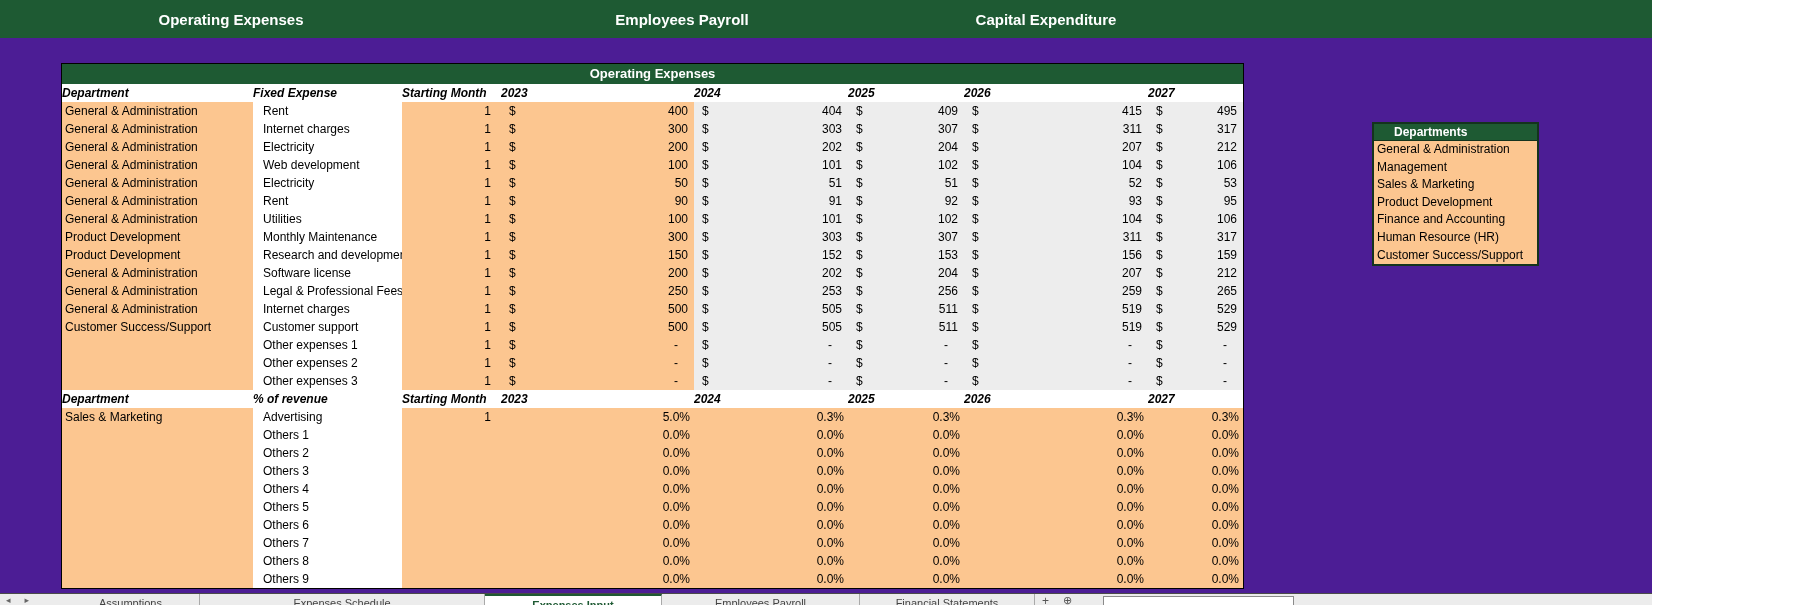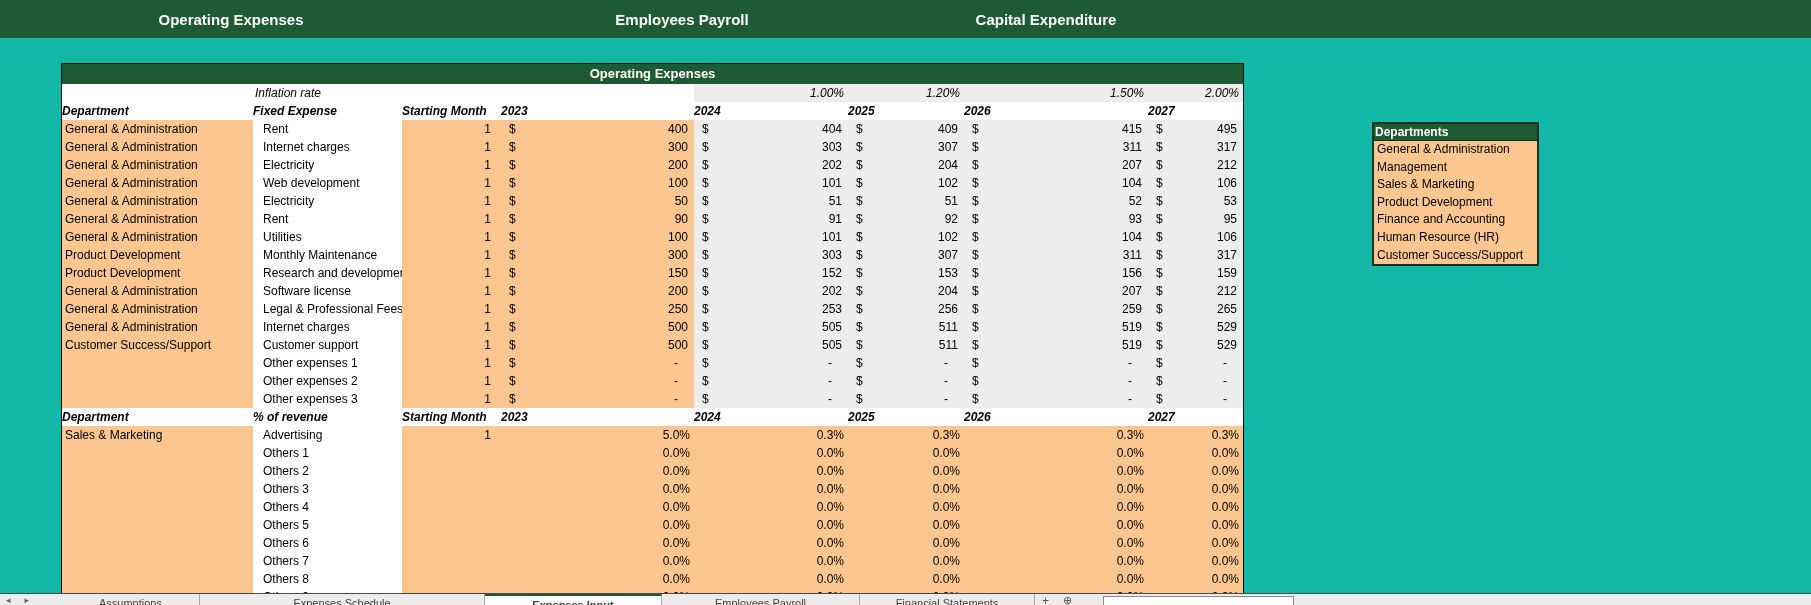--- a/index.html
+++ b/index.html
@@ -1,18 +1,18 @@
 <!DOCTYPE html>
 <html><head>
 <meta charset="utf-8">
 <style>
   * { margin:0; padding:0; box-sizing:border-box; }
   html,body { width:1811px; height:605px; overflow:hidden; background:#fff;
               font-family:"Liberation Sans", sans-serif; }
-  .stage { position:relative; width:1811px; height:605px; background:#14b8a6; overflow:hidden; }
+  .stage { position:relative; width:1652px; height:605px; background:#4c1d95; overflow:hidden; }
 
   
   .topbar { position:absolute; left:0; top:0; width:1811px; height:38px; background:#1e5a33; }
   .topbar .navlabel { position:absolute; top:50%; transform:translate(-50%,-50%);
                       color:#fff; font-weight:bold; font-size:15px; white-space:nowrap; }
   .navlabel.n0 { left:231px; } .navlabel.n1 { left:682px; } .navlabel.n2 { left:1046px; }
 
   
   .sheet { position:absolute; left:61px; top:63px; width:1183px; border:1px solid #000; background:#fff; }
   .titlerow { height:20px; line-height:20px; background:#1e5a33; color:#fff;
@@ -30,21 +30,21 @@
   .money .cur { padding-left:8px; }
   .money .val { padding-right:6px; }
   .money .val.dash { padding-right:16px; }
   .pct { text-align:right; padding-right:4px; }
   .inflabel { font-style:italic; padding-left:2px; }
   .infrate { font-style:italic; text-align:right; padding-right:4px; background:#ededed; }
 
   
   .legend { position:absolute; left:1372px; top:122px; width:167px; border:2px solid #14331e; background:#fcc690; }
   .legend .ltitle { background:#1e5a33; color:#fff; font-weight:bold; font-size:12px;
-                    height:17px; line-height:17px; padding-left:1px; border-bottom:1px solid #14331e; }
+                    height:17px; line-height:17px; padding-left:20px; border-bottom:1px solid #14331e; }
   .legend .litem { font-size:12px; height:17.6px; line-height:17.6px; padding-left:3px;
                    white-space:nowrap; overflow:hidden; color:#000; }
 
   
   .tabstrip { position:absolute; left:0; top:593px; width:1811px; height:12px;
               background:#ececec; border-top:1px solid #4a4a4a; z-index:5; font-size:11px; }
   .tabstrip .navarrows { position:absolute; left:6px; top:1px; color:#666; font-size:9px; letter-spacing:14px; }
   .tab { position:absolute; top:0; height:24px; line-height:18px; text-align:center;
          color:#444; border-right:1px solid #a9a9a9; background:#ececec; overflow:hidden; }
   .tab.active { background:#fff; color:#1e5a33; font-weight:bold; border-top:2px solid #1e5a33; }
@@ -65,30 +65,20 @@
 
   <div class="topbar">
     <span class="navlabel n0">Operating Expenses</span>
     <span class="navlabel n1">Employees Payroll</span>
     <span class="navlabel n2">Capital Expenditure</span>
   </div>
 
   <div class="sheet">
     <div class="titlerow">Operating Expenses</div>
 
-    <div class="row">
-      <div class="cell"></div>
-      <div class="cell inflabel">Inflation rate</div>
-      <div class="cell"></div>
-      <div class="cell"></div>
-      <div class="cell infrate">1.00%</div>
-      <div class="cell infrate">1.20%</div>
-      <div class="cell infrate">1.50%</div>
-      <div class="cell infrate">2.00%</div>
-    </div>
 
     <div class="row hdr">
       <div class="cell">Department</div>
       <div class="cell">Fixed Expense</div>
       <div class="cell">Starting Month</div>
       <div class="cell">2023</div>
       <div class="cell">2024</div>
       <div class="cell">2025</div>
       <div class="cell">2026</div>
       <div class="cell">2027</div>

